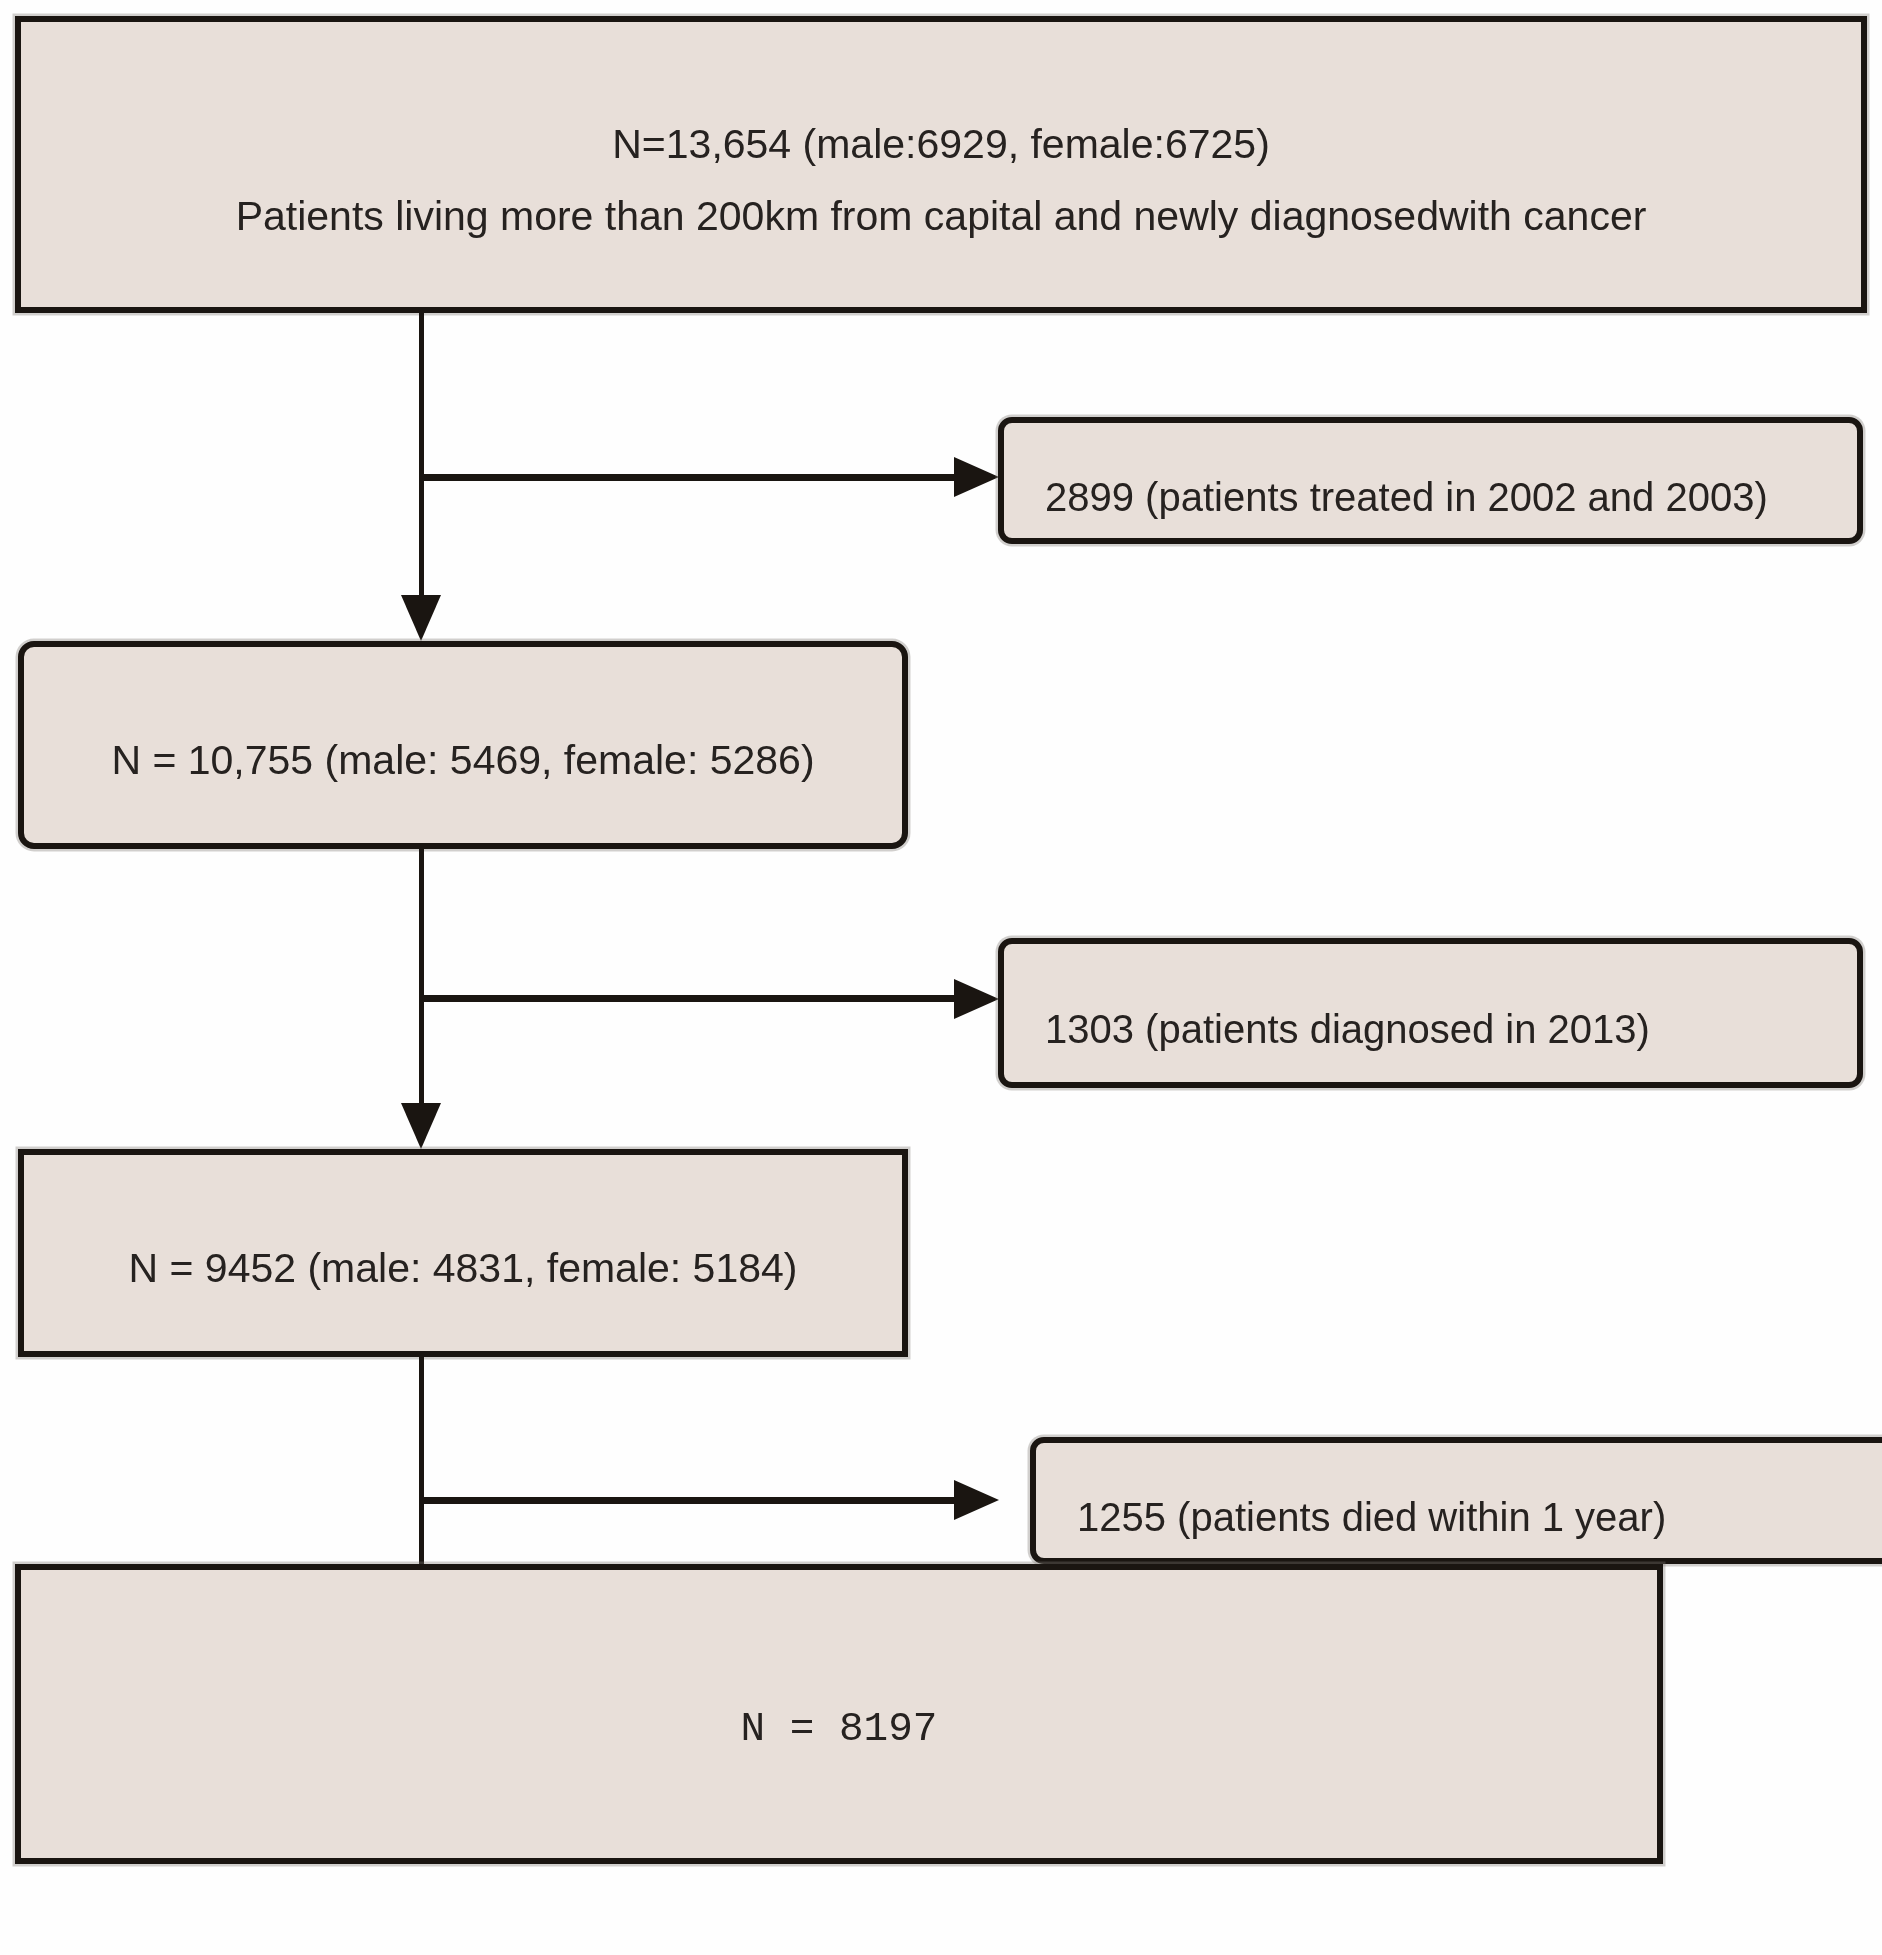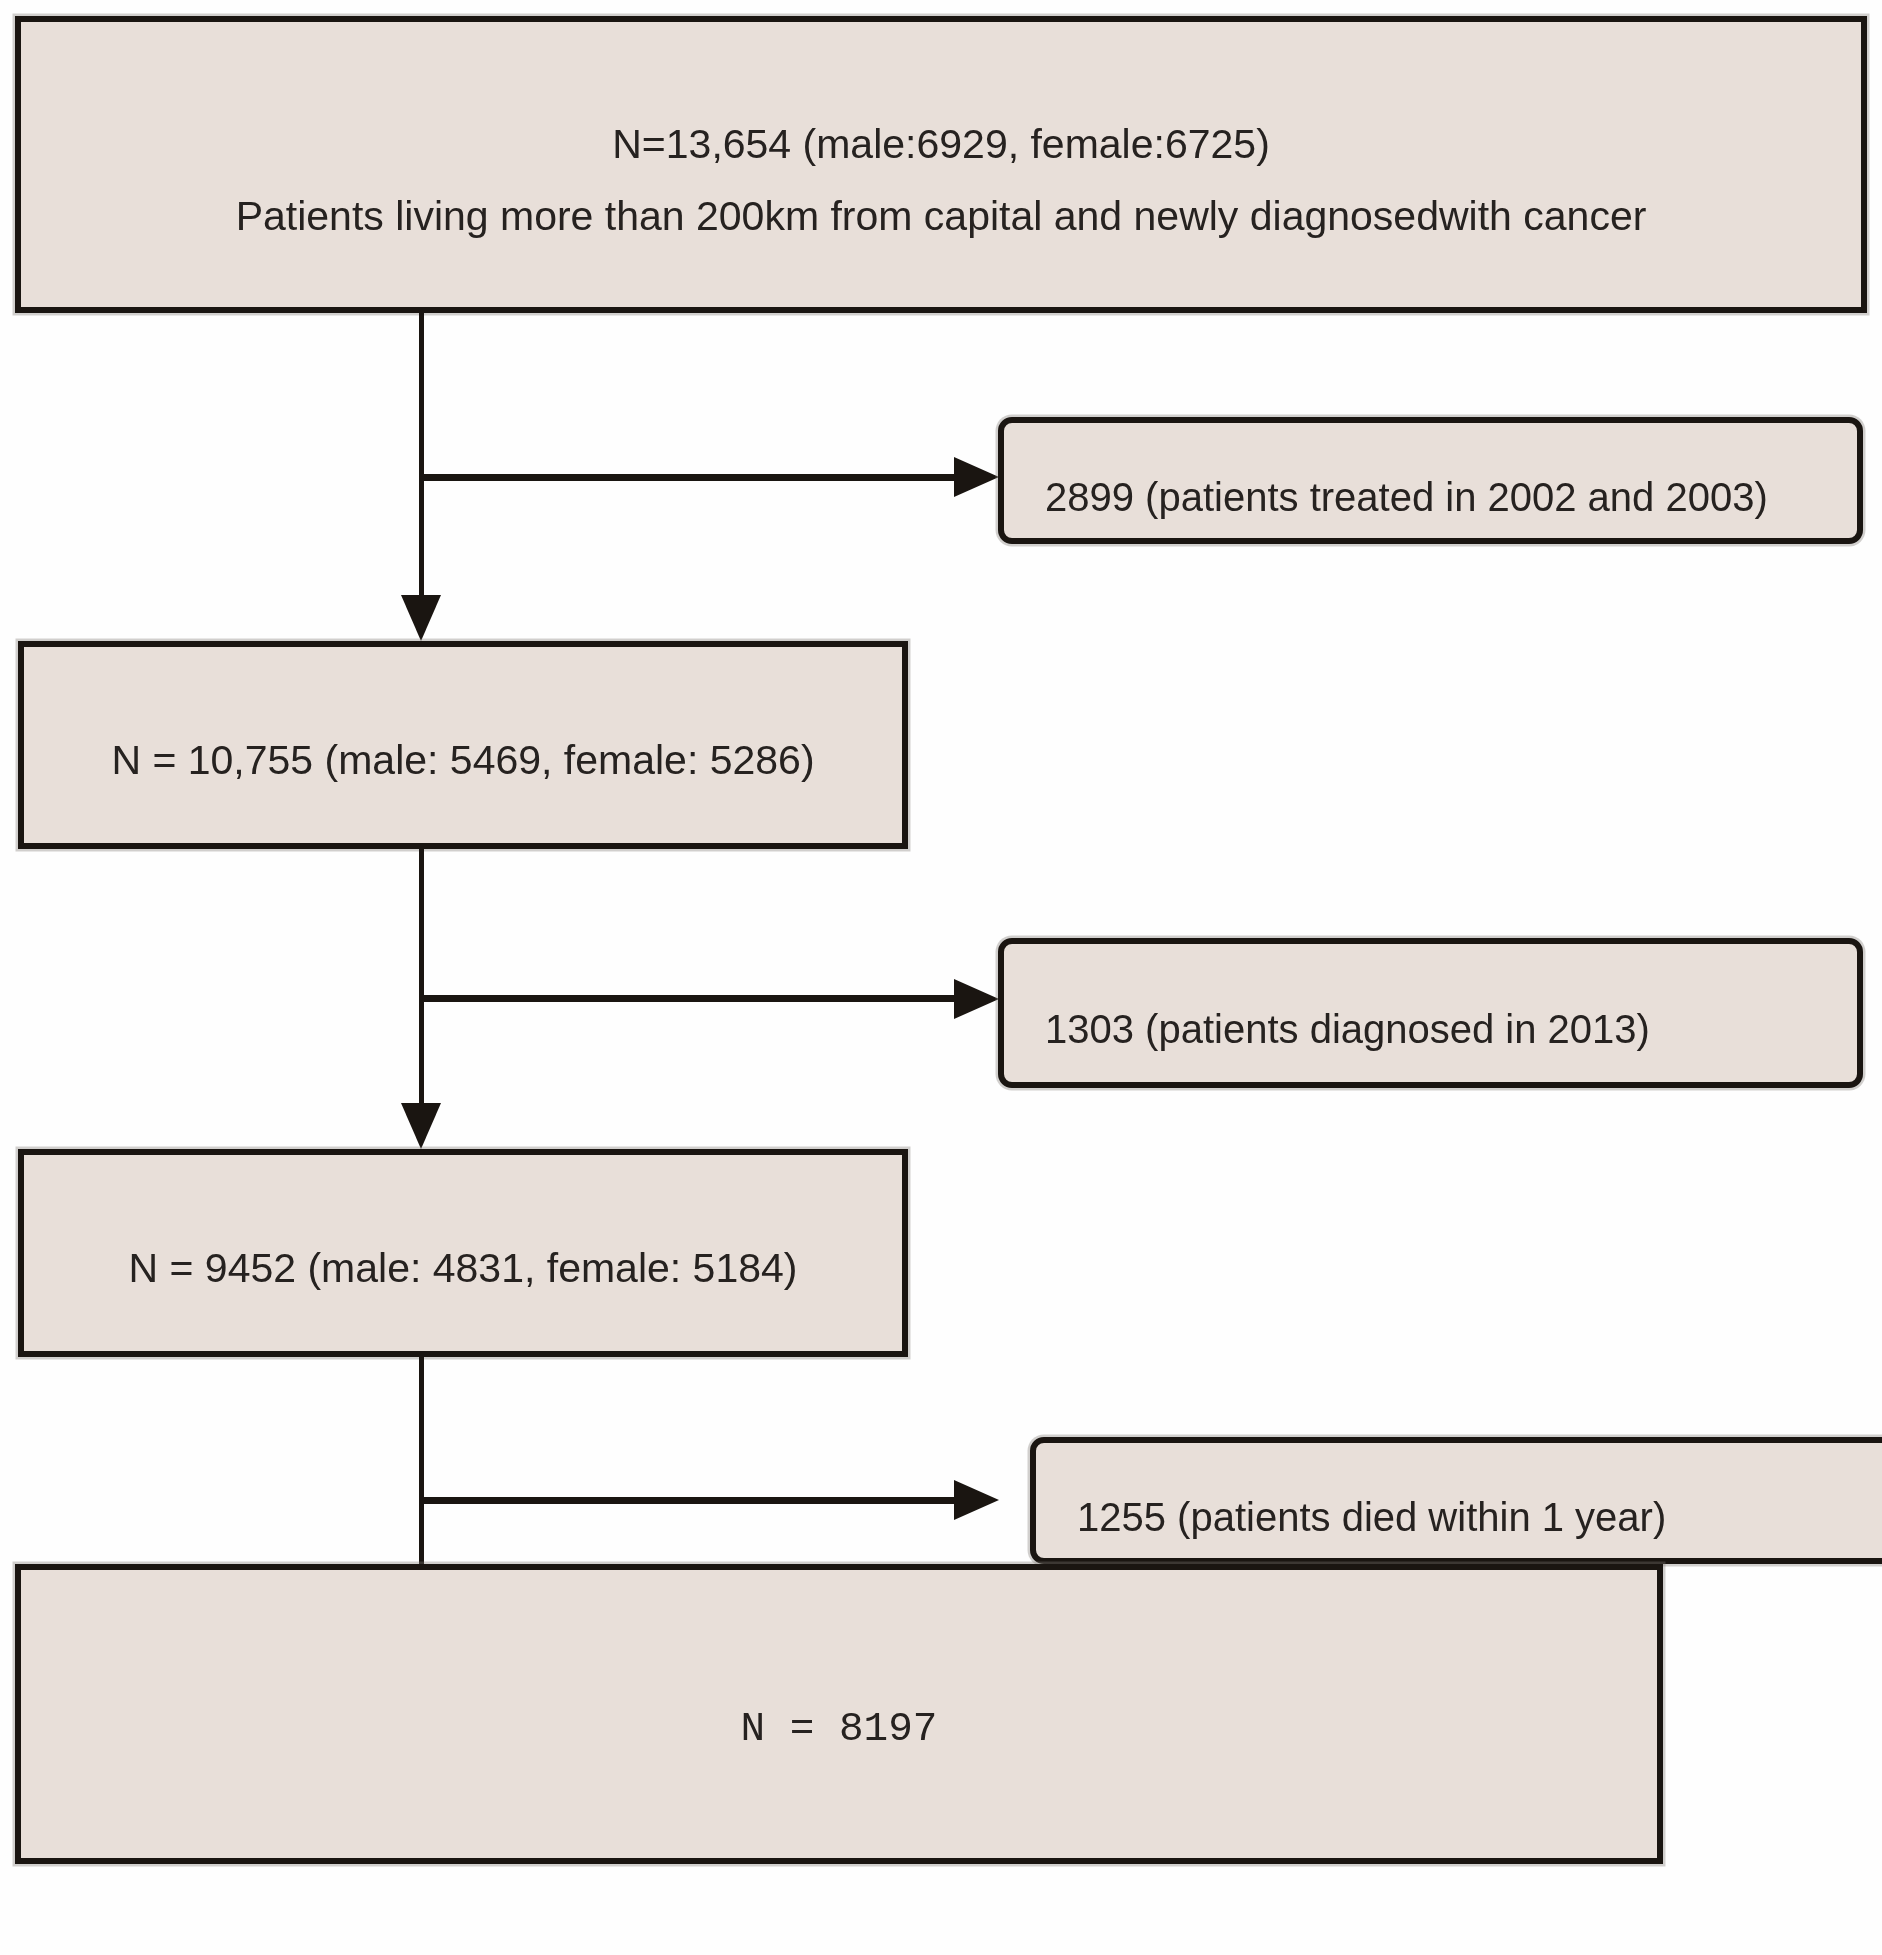--- a/index.html
+++ b/index.html
@@ -42,21 +42,21 @@
     padding-left: 41px;
     border-radius: 14px;
   }
   .box.side .line {
     font-size: 40px;
     text-align: left;
   }
   
   .box-cohort1 { left: 15px;   top: 16px;   width: 1852px; height: 297px; }
   .box-excl1   { left: 998px; top: 417px;  width: 865px; height: 127px; }
-  .box-cohort2 { left: 18px;   top: 641px; width: 890px; height: 208px; }
+  .box-cohort2 { left: 18px;   top: 641px; width: 890px; height: 208px; border-radius: 16px; }
   .box-excl2   { left: 998px; top: 938px; width: 865px; height: 150px; }
   .box-cohort3 { left: 18px;   top: 1149px; width: 890px; height: 208px; }
   .box-excl3   { left: 1030px; top: 1437px; width: 865px; height: 127px; }
   .box-final   { left: 15px;   top: 1564px; width: 1648px; height: 300px; font-family: Liberation Mono, monospace; }
 
   
   .vline {
     position: absolute;
     left: 419px;
     width: 4.6px;

